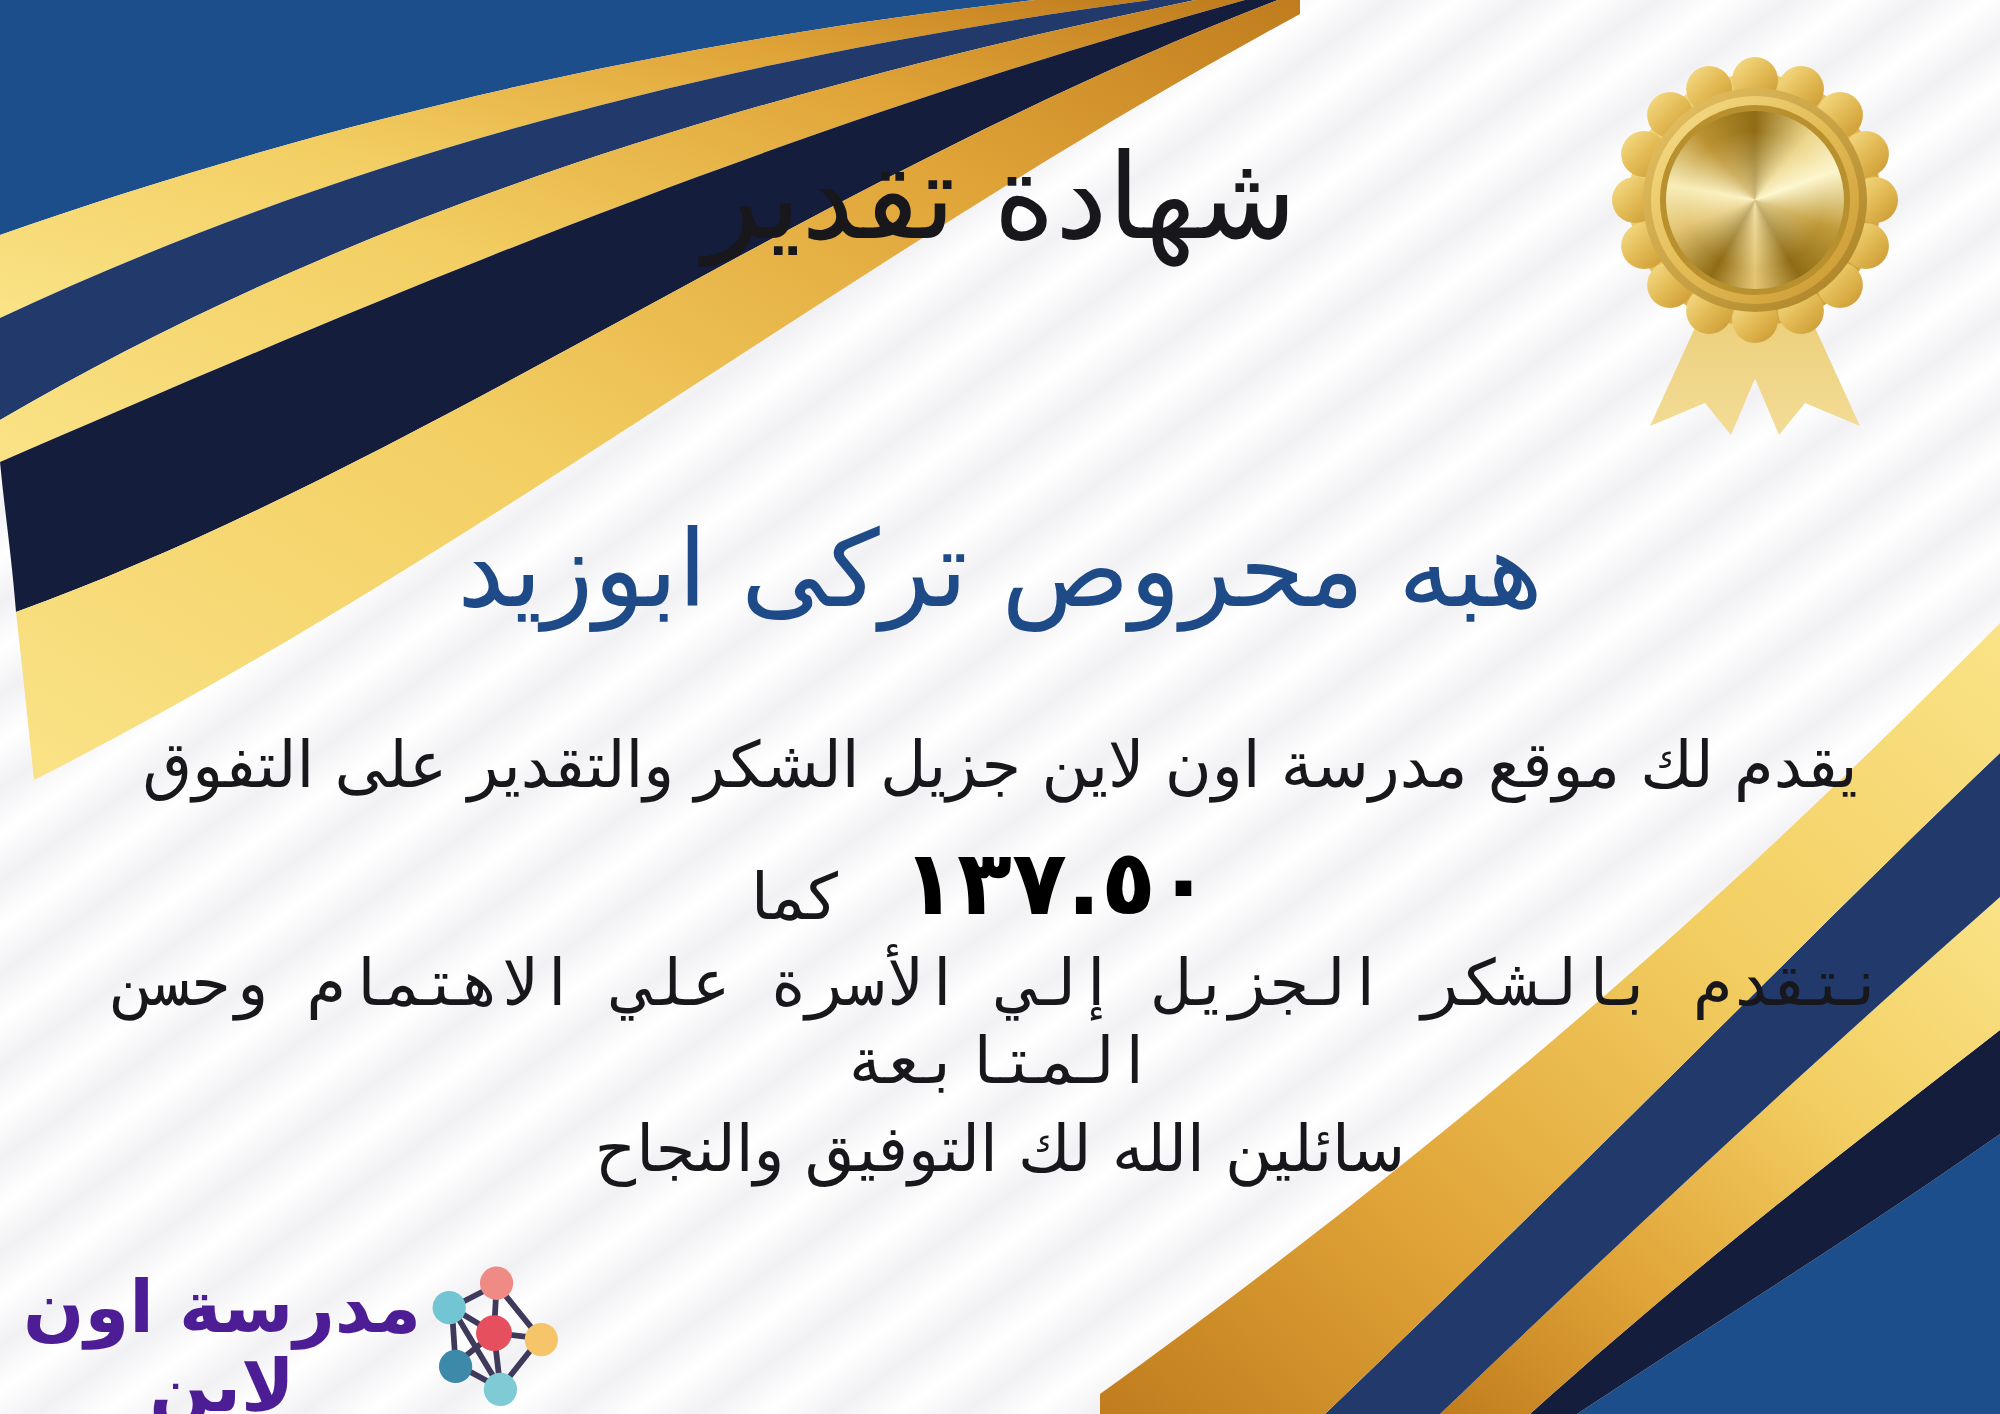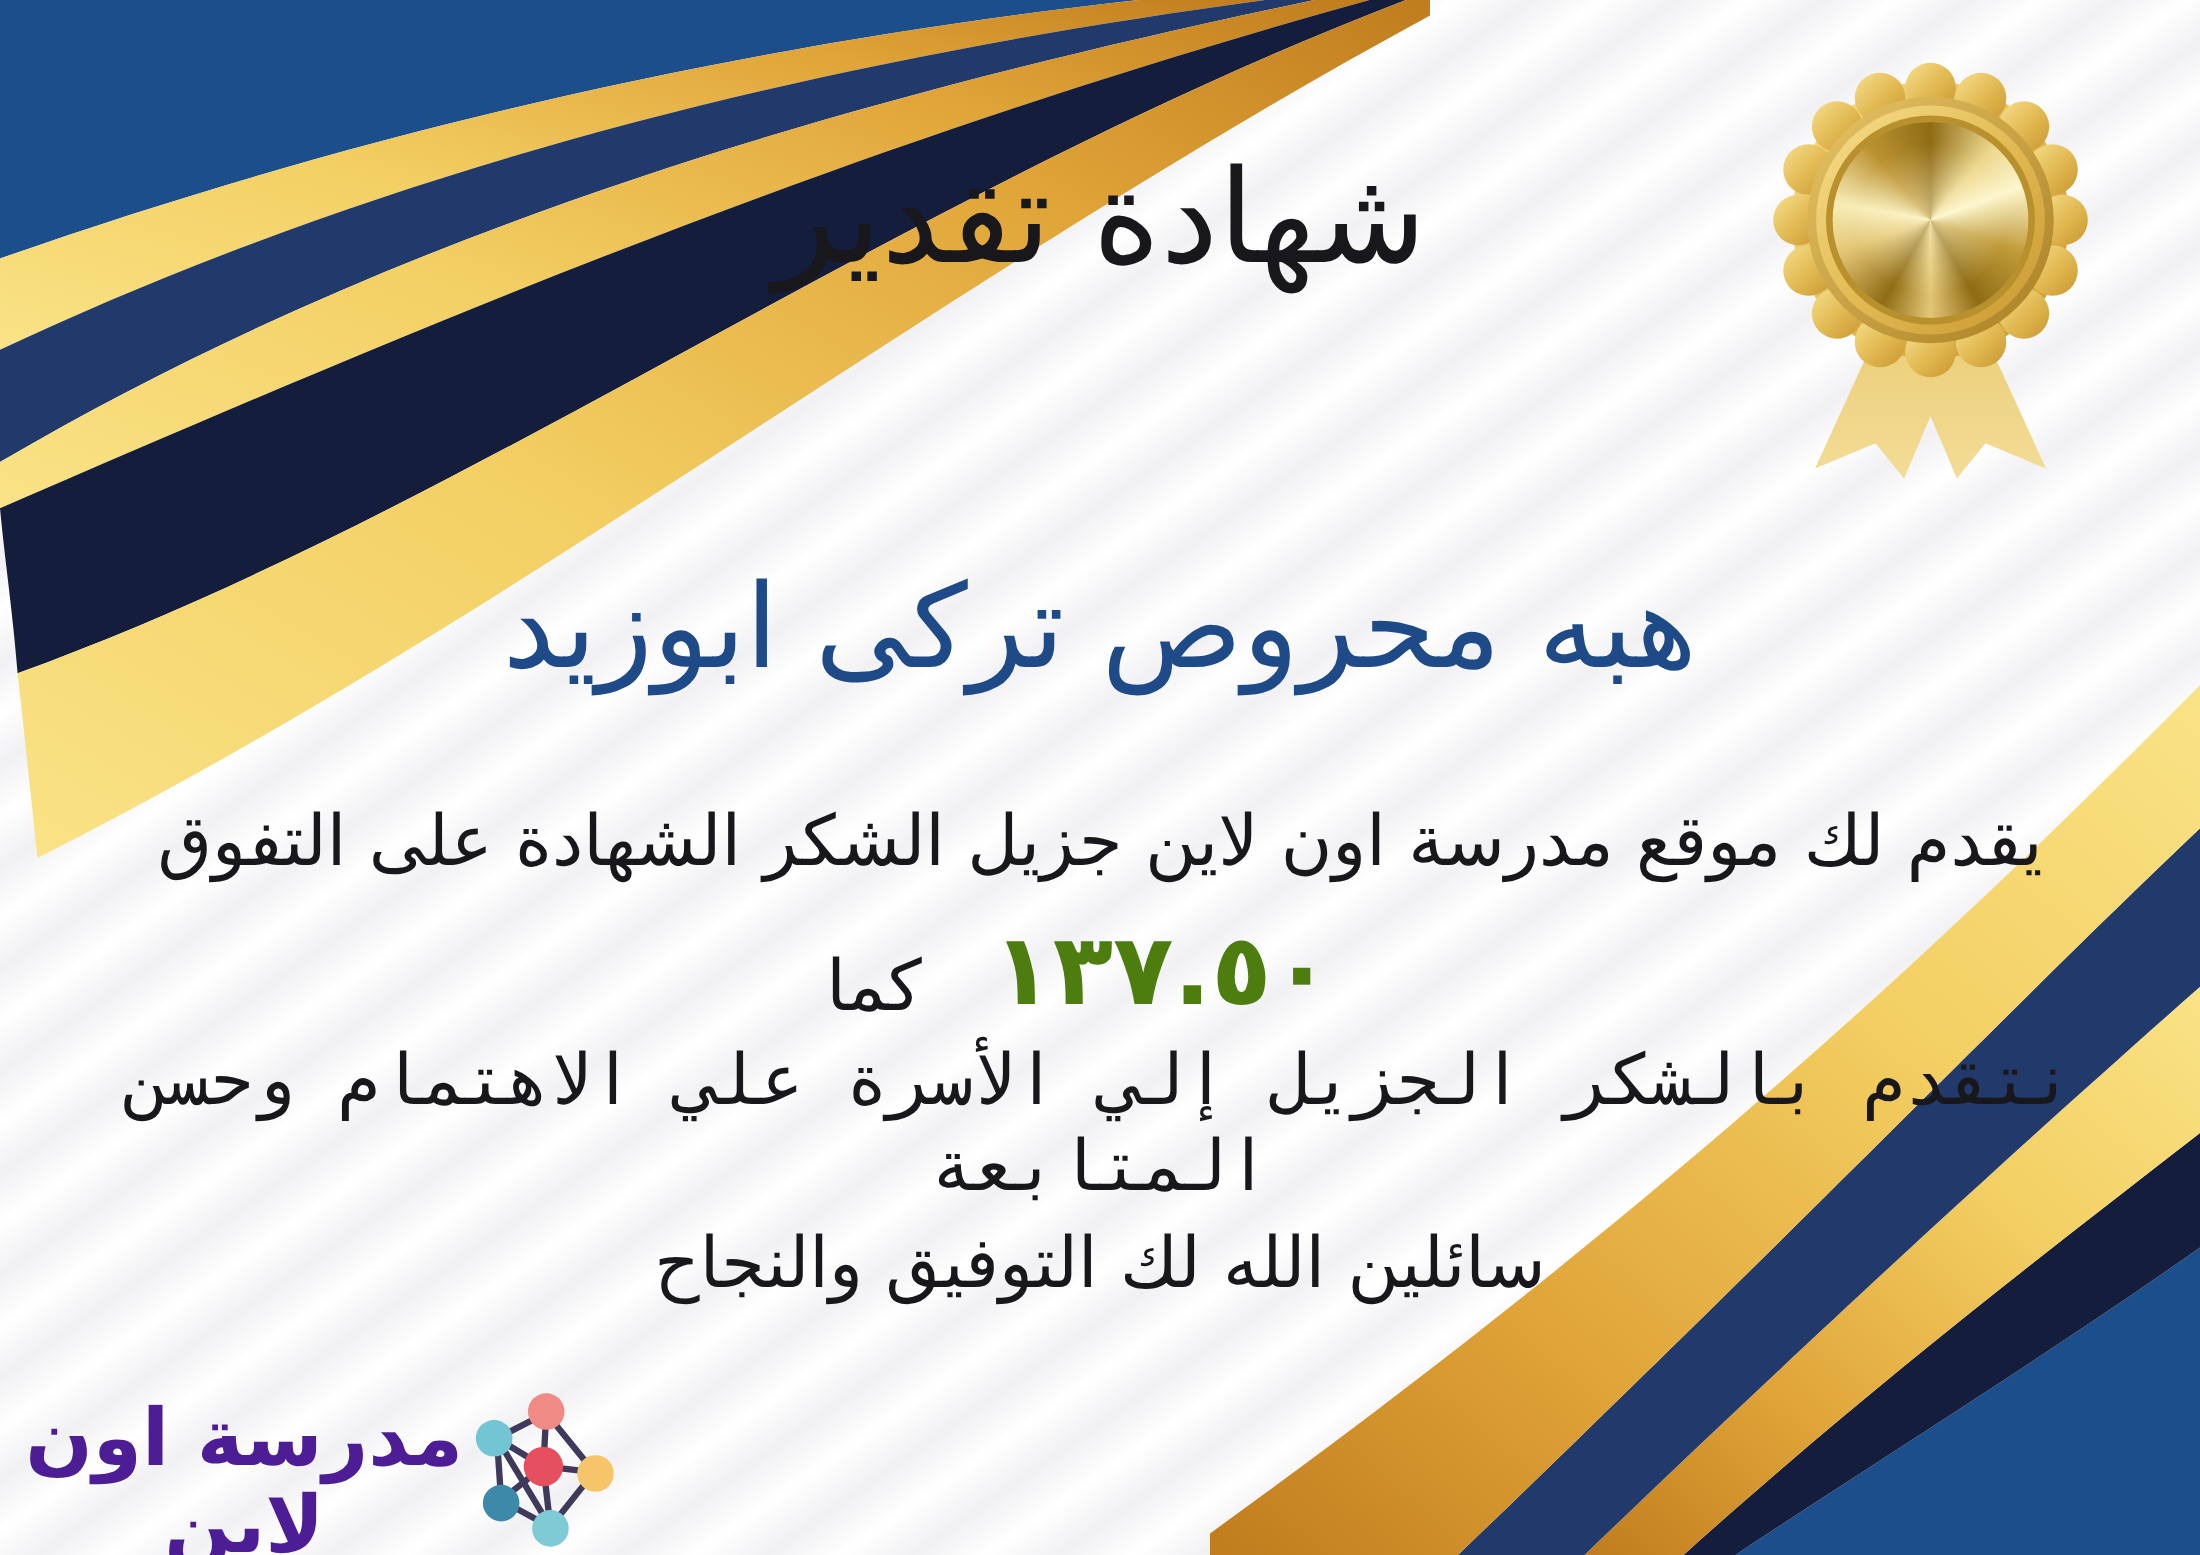--- a/index.html
+++ b/index.html
@@ -29,21 +29,21 @@
         #8f6c15 300deg, #e3c675 330deg, #8f6c15 360deg);
   }
   
   .textline{left:0;width:100%;text-align:center;z-index:3;color:#17171c;}
   #title{top:128px;font-size:118px;font-weight:400;letter-spacing:1px;}
   #student-name{top:508px;font-size:106px;font-weight:400;color:#1e4b87;}
   .bodyline{font-size:64px;font-weight:400;}
   #line1{top:728px;}
   #line2{top:836px;display:flex;justify-content:center;align-items:center;}
   #line2 .score{
-    font-size:90px;font-weight:700;color:#4d7c0f;
+    font-size:90px;font-weight:700;color:#000000;
     margin:0 38px 16px 64px;position:relative;top:-6px;
   }
   #line3{top:946px;font-family:Liberation Mono, monospace;}
   #closing{top:1112px;}
   
   .logo-text{left:18px;top:1268px;width:408px;z-index:3;text-align:center;}
   .logo-arabic{font-size:72px;font-weight:700;color:#4c1d95;line-height:1.1;}
   .logo-latin{font-size:40px;font-weight:700;color:#4b9ebc;letter-spacing:1px;
     font-family:"Liberation Sans","DejaVu Sans",sans-serif;line-height:1.3;}
   .logo-icon{left:430px;top:1266px;width:128px;height:142px;z-index:3;}
@@ -127,21 +127,21 @@
     <circle cx="160" cy="172" r="112" fill="url(#ringG)"></circle>
     <circle cx="160" cy="172" r="104" fill="url(#roseG)"></circle>
   </svg>
   <div class="medal-disc"></div>
 </div>
 
 <div class="layer textline" id="title" dir="rtl">شهادة تقدير</div>
 
 <div class="layer textline" id="student-name" dir="rtl">هبه محروص تركى ابوزيد</div>
 
-<div class="layer textline bodyline" id="line1" dir="rtl">يقدم لك موقع مدرسة اون لاين جزيل الشكر  الشهادة على التفوق</div>
+<div class="layer textline bodyline" id="line1" dir="rtl">يقدم لك موقع مدرسة اون لاين جزيل الشكر  والتقدير على التفوق</div>
 
 <div class="layer textline bodyline" id="line2" dir="rtl">
   <span class="score">١٣٧.٥٠</span>
   <span>كما</span>
 </div>
 
 <div class="layer textline bodyline" id="line3" dir="rtl">نتقدم  بالشكر الجزيل إلي الأسرة علي الاهتمام وحسن المتابعة</div>
 
 <div class="layer textline bodyline" id="closing" dir="rtl">سائلين الله لك التوفيق  والنجاح</div>
 

